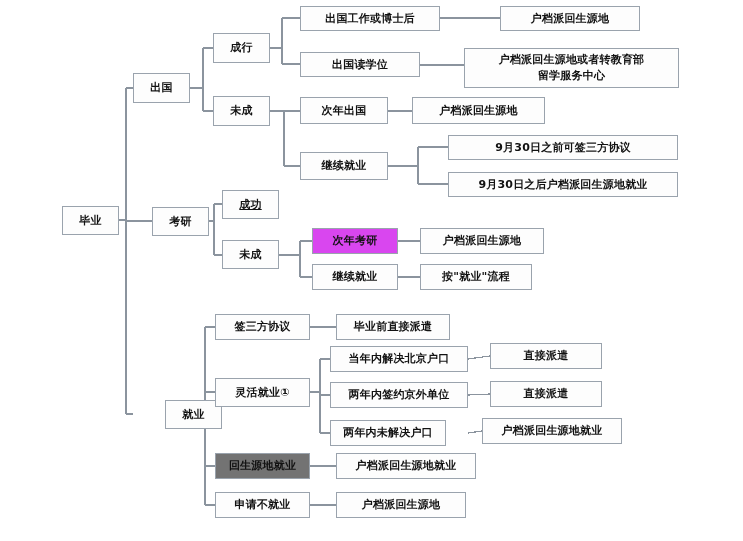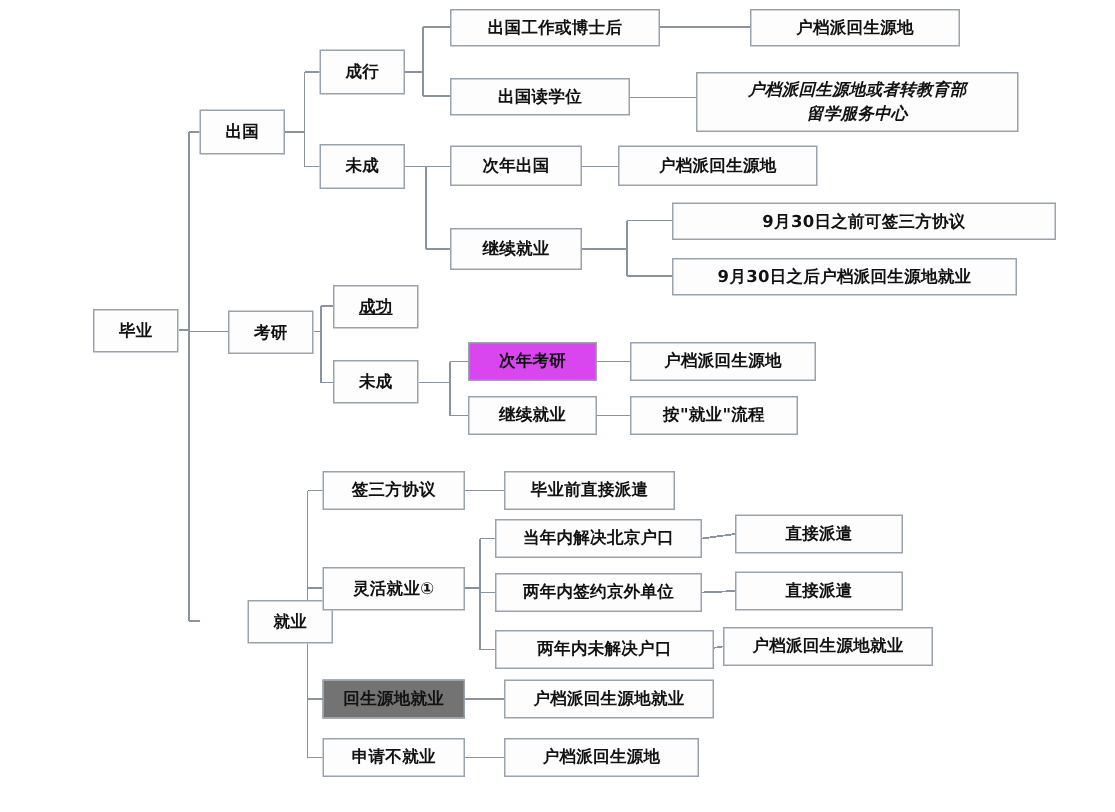--- a/index.html
+++ b/index.html
@@ -39,21 +39,20 @@
     font-weight: bold;
     font-size: 11px;
     line-height: 1.25;
     letter-spacing: 0.2px;
     padding: 1px 3px;
     white-space: pre-line;
     -webkit-font-smoothing: none;
   }
   .node-box.two-line {
     line-height: 1.45;
-    font-style: italic;
   }
 </style>
 </head>
 <body>
 
 <div id="chart-root">
   <svg id="chart-svg" viewBox="0 0 743 541" xmlns="http://www.w3.org/2000/svg">
       <polyline points="119,220 126,220" fill="none" stroke="#8b949e" stroke-width="1.2" shape-rendering="crispEdges"></polyline>
       <polyline points="126,88 126,414" fill="none" stroke="#8b949e" stroke-width="1.2" shape-rendering="crispEdges"></polyline>
       <polyline points="126,88 133,88" fill="none" stroke="#8b949e" stroke-width="1.2" shape-rendering="crispEdges"></polyline>
@@ -112,37 +111,37 @@
       <div class="node-box" style="left: 213px; top: 33px; width: 57px; height: 30px; border-color: rgb(154, 163, 173); background: rgb(253, 253, 253); color: rgb(18, 18, 18);">成行</div>
       <div class="node-box" style="left: 213px; top: 96px; width: 57px; height: 30px; border-color: rgb(154, 163, 173); background: rgb(253, 253, 253); color: rgb(18, 18, 18);">未成</div>
       <div class="node-box" style="left: 300px; top: 6px; width: 140px; height: 25px; border-color: rgb(154, 163, 173); background: rgb(253, 253, 253); color: rgb(18, 18, 18);">出国工作或博士后</div>
       <div class="node-box" style="left: 500px; top: 6px; width: 140px; height: 25px; border-color: rgb(154, 163, 173); background: rgb(253, 253, 253); color: rgb(18, 18, 18);">户档派回生源地</div>
       <div class="node-box" style="left: 300px; top: 52px; width: 120px; height: 25px; border-color: rgb(154, 163, 173); background: rgb(253, 253, 253); color: rgb(18, 18, 18);">出国读学位</div>
       <div class="node-box two-line" style="left: 464px; top: 48px; width: 215px; height: 40px; border-color: rgb(154, 163, 173); background: rgb(253, 253, 253); color: rgb(18, 18, 18);">户档派回生源地或者转教育部
 留学服务中心</div>
       <div class="node-box" style="left: 300px; top: 97px; width: 88px; height: 27px; border-color: rgb(154, 163, 173); background: rgb(253, 253, 253); color: rgb(18, 18, 18);">次年出国</div>
       <div class="node-box" style="left: 412px; top: 97px; width: 133px; height: 27px; border-color: rgb(154, 163, 173); background: rgb(253, 253, 253); color: rgb(18, 18, 18);">户档派回生源地</div>
       <div class="node-box" style="left: 300px; top: 152px; width: 88px; height: 28px; border-color: rgb(154, 163, 173); background: rgb(253, 253, 253); color: rgb(18, 18, 18);">继续就业</div>
-      <div class="node-box" style="left: 448px; top: 135px; width: 256px; height: 25px; border-color: rgb(154, 163, 173); background: rgb(253, 253, 253); color: rgb(18, 18, 18);">9月30日之前可签三方协议</div>
+      <div class="node-box" style="left: 448px; top: 135px; width: 230px; height: 25px; border-color: rgb(154, 163, 173); background: rgb(253, 253, 253); color: rgb(18, 18, 18);">9月30日之前可签三方协议</div>
       <div class="node-box" style="left: 448px; top: 172px; width: 230px; height: 25px; border-color: rgb(154, 163, 173); background: rgb(253, 253, 253); color: rgb(18, 18, 18);">9月30日之后户档派回生源地就业</div>
       <div class="node-box" style="left: 152px; top: 207px; width: 57px; height: 29px; border-color: rgb(154, 163, 173); background: rgb(253, 253, 253); color: rgb(18, 18, 18);">考研</div>
       <div class="node-box" style="left: 222px; top: 190px; width: 57px; height: 29px; border-color: rgb(154, 163, 173); background: rgb(253, 253, 253); color: rgb(18, 18, 18); text-decoration: underline;">成功</div>
       <div class="node-box" style="left: 222px; top: 240px; width: 57px; height: 29px; border-color: rgb(154, 163, 173); background: rgb(253, 253, 253); color: rgb(18, 18, 18);">未成</div>
       <div class="node-box" style="left: 312px; top: 228px; width: 86px; height: 26px; border-color: rgb(154, 163, 173); background: #d946ef; color: rgb(18, 18, 18);">次年考研</div>
       <div class="node-box" style="left: 420px; top: 228px; width: 124px; height: 26px; border-color: rgb(154, 163, 173); background: rgb(253, 253, 253); color: rgb(18, 18, 18);">户档派回生源地</div>
       <div class="node-box" style="left: 312px; top: 264px; width: 86px; height: 26px; border-color: rgb(154, 163, 173); background: rgb(253, 253, 253); color: rgb(18, 18, 18);">继续就业</div>
       <div class="node-box" style="left: 420px; top: 264px; width: 112px; height: 26px; border-color: rgb(154, 163, 173); background: rgb(253, 253, 253); color: rgb(18, 18, 18);">按"就业"流程</div>
       <div class="node-box" style="left: 133px; top: 400px; width: 57px; height: 29px; border-color: rgb(154, 163, 173); background: rgb(253, 253, 253); color: rgb(18, 18, 18); margin-left: 32px;">就业</div>
       <div class="node-box" style="left: 215px; top: 314px; width: 95px; height: 26px; border-color: rgb(154, 163, 173); background: rgb(253, 253, 253); color: rgb(18, 18, 18); text-align: center;">签三方协议</div>
       <div class="node-box" style="left: 336px; top: 314px; width: 114px; height: 26px; border-color: rgb(154, 163, 173); background: rgb(253, 253, 253); color: rgb(18, 18, 18);">毕业前直接派遣</div>
       <div class="node-box" style="left: 215px; top: 378px; width: 95px; height: 29px; border-color: rgb(154, 163, 173); background: rgb(253, 253, 253); color: rgb(18, 18, 18);">灵活就业①</div>
       <div class="node-box" style="left: 330px; top: 346px; width: 138px; height: 26px; border-color: rgb(154, 163, 173); background: rgb(253, 253, 253); color: rgb(18, 18, 18);">当年内解决北京户口</div>
       <div class="node-box" style="left: 490px; top: 343px; width: 112px; height: 26px; border-color: rgb(154, 163, 173); background: rgb(253, 253, 253); color: rgb(18, 18, 18);">直接派遣</div>
       <div class="node-box" style="left: 330px; top: 382px; width: 138px; height: 26px; border-color: rgb(154, 163, 173); background: rgb(253, 253, 253); color: rgb(18, 18, 18);">两年内签约京外单位</div>
       <div class="node-box" style="left: 490px; top: 381px; width: 112px; height: 26px; border-color: rgb(154, 163, 173); background: rgb(253, 253, 253); color: rgb(18, 18, 18);">直接派遣</div>
-      <div class="node-box" style="left: 330px; top: 420px; width: 146px; height: 26px; border-color: rgb(154, 163, 173); background: rgb(253, 253, 253); color: rgb(18, 18, 18);">两年内未解决户口</div>
+      <div class="node-box" style="left: 330px; top: 420px; width: 116px; height: 26px; border-color: rgb(154, 163, 173); background: rgb(253, 253, 253); color: rgb(18, 18, 18);">两年内未解决户口</div>
       <div class="node-box" style="left: 482px; top: 418px; width: 140px; height: 26px; border-color: rgb(154, 163, 173); background: rgb(253, 253, 253); color: rgb(18, 18, 18);">户档派回生源地就业</div>
       <div class="node-box" style="left: 215px; top: 453px; width: 95px; height: 26px; border-color: rgb(154, 163, 173); background: #737373; color: rgb(18, 18, 18);">回生源地就业</div>
       <div class="node-box" style="left: 336px; top: 453px; width: 140px; height: 26px; border-color: rgb(154, 163, 173); background: rgb(253, 253, 253); color: rgb(18, 18, 18);">户档派回生源地就业</div>
       <div class="node-box" style="left: 215px; top: 492px; width: 95px; height: 26px; border-color: rgb(154, 163, 173); background: rgb(253, 253, 253); color: rgb(18, 18, 18);">申请不就业</div>
       <div class="node-box" style="left: 336px; top: 492px; width: 130px; height: 26px; border-color: rgb(154, 163, 173); background: rgb(253, 253, 253); color: rgb(18, 18, 18);">户档派回生源地</div>
     </div>
 </div>
 
 </body></html>

